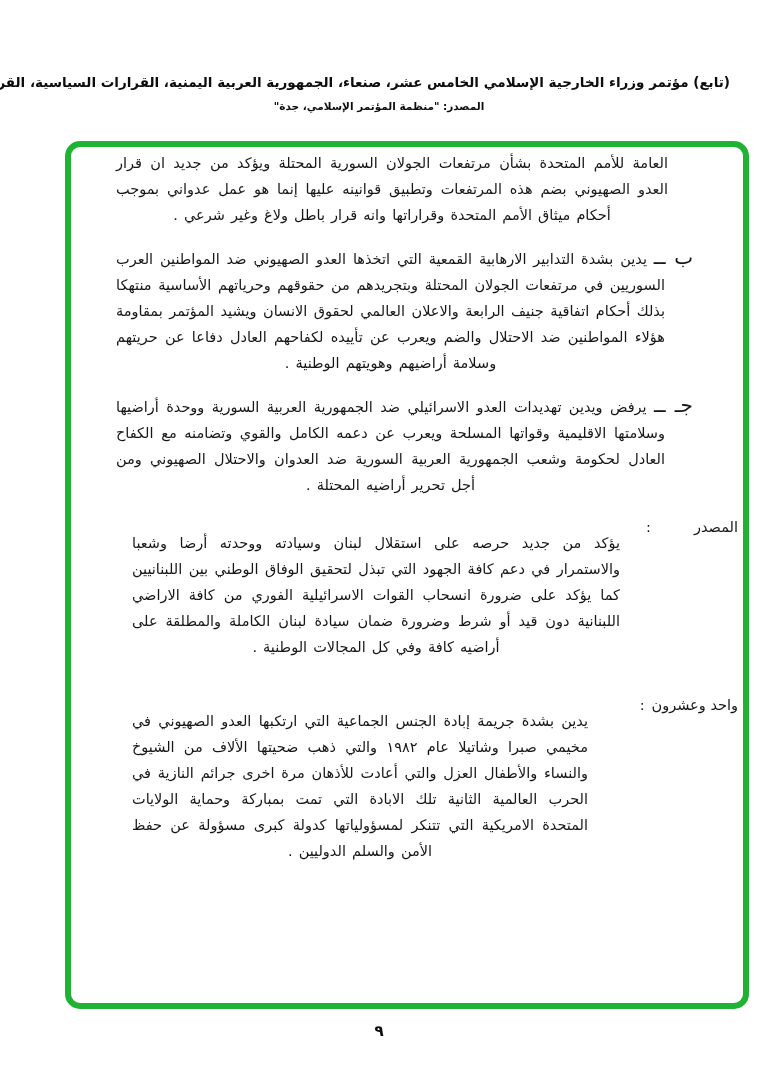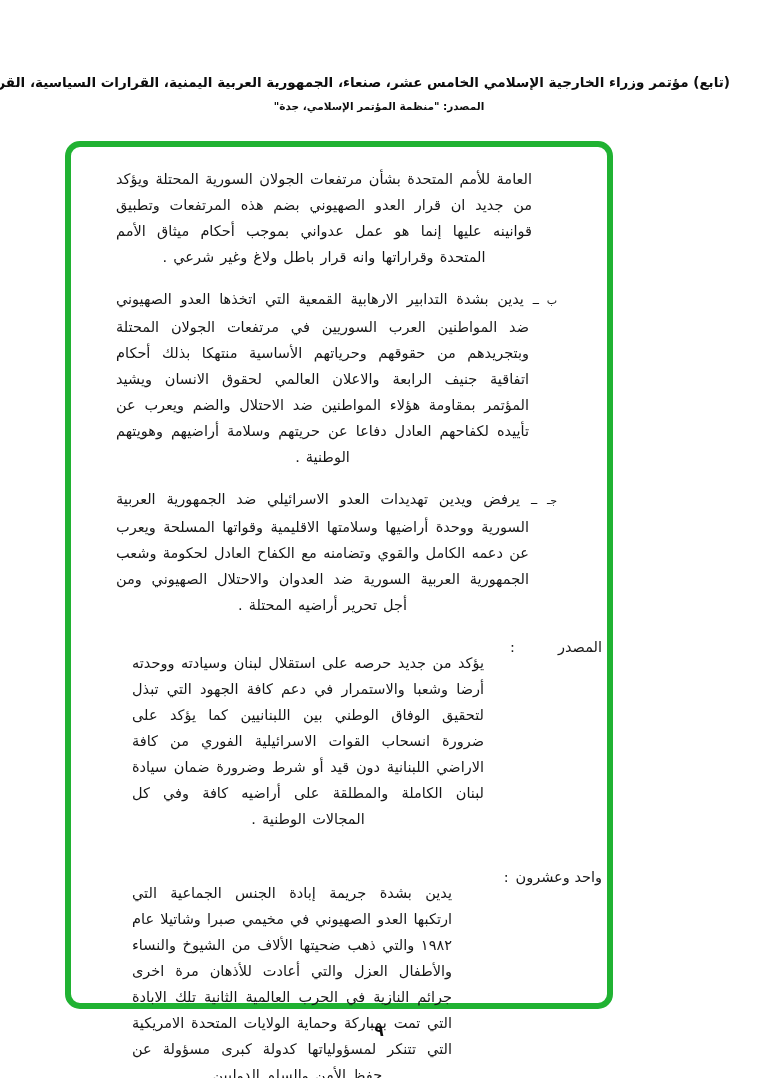--- a/index.html
+++ b/index.html
@@ -10,32 +10,32 @@
     overflow:hidden;
   }
   .header{
     position:absolute;top:74px;left:28px;right:28px;
     text-align:center;direction:rtl;color:#0d0d0d;
   }
   .header-line1{font-size:13.5px;font-weight:bold;white-space:nowrap;}
   .header-line2{font-size:10.5px;font-weight:bold;margin-top:10px;}
 
   .doc-frame{
-    position:absolute;left:65px;top:141px;width:548px;height:868px;
+    position:absolute;left:65px;top:141px;width:684px;height:868px;
     box-sizing:border-box;border:6px solid #20b232;border-radius:15px;
-    padding:19px 50px 0 45px;direction:rtl;background:#ffffff;
+    padding:3px 50px 0 45px;direction:rtl;background:#ffffff;
   }
   .para{
     font-size:14.5px;line-height:26px;color:#161616;
     text-align:justify;text-align-last:center;
     word-spacing:1.5px;margin:0 0 16px 0;
   }
   .p-intro{margin-right:25px;}
   .p-marked{padding-right:28px;text-indent:-28px;}
-  .marker{font-size:11px;}
+  .marker{font-size:20px;}
   .row{display:flex;margin:0 -45px 16px 0;}
   .row-label{
     flex:0 0 auto;font-size:14.5px;line-height:26px;color:#161616;
     display:flex;align-items:flex-start;
   }
   .row-label.w20{width:92px;margin-left:10px;justify-content:space-between;}
   .row-label.w21{width:126px;margin-left:8px;justify-content:flex-start;gap:7px;}
   .row-text{flex:1;margin:16px;}
   .p-sub20{margin-right:43px;}
   .p-sub21{margin-right:88px;}

